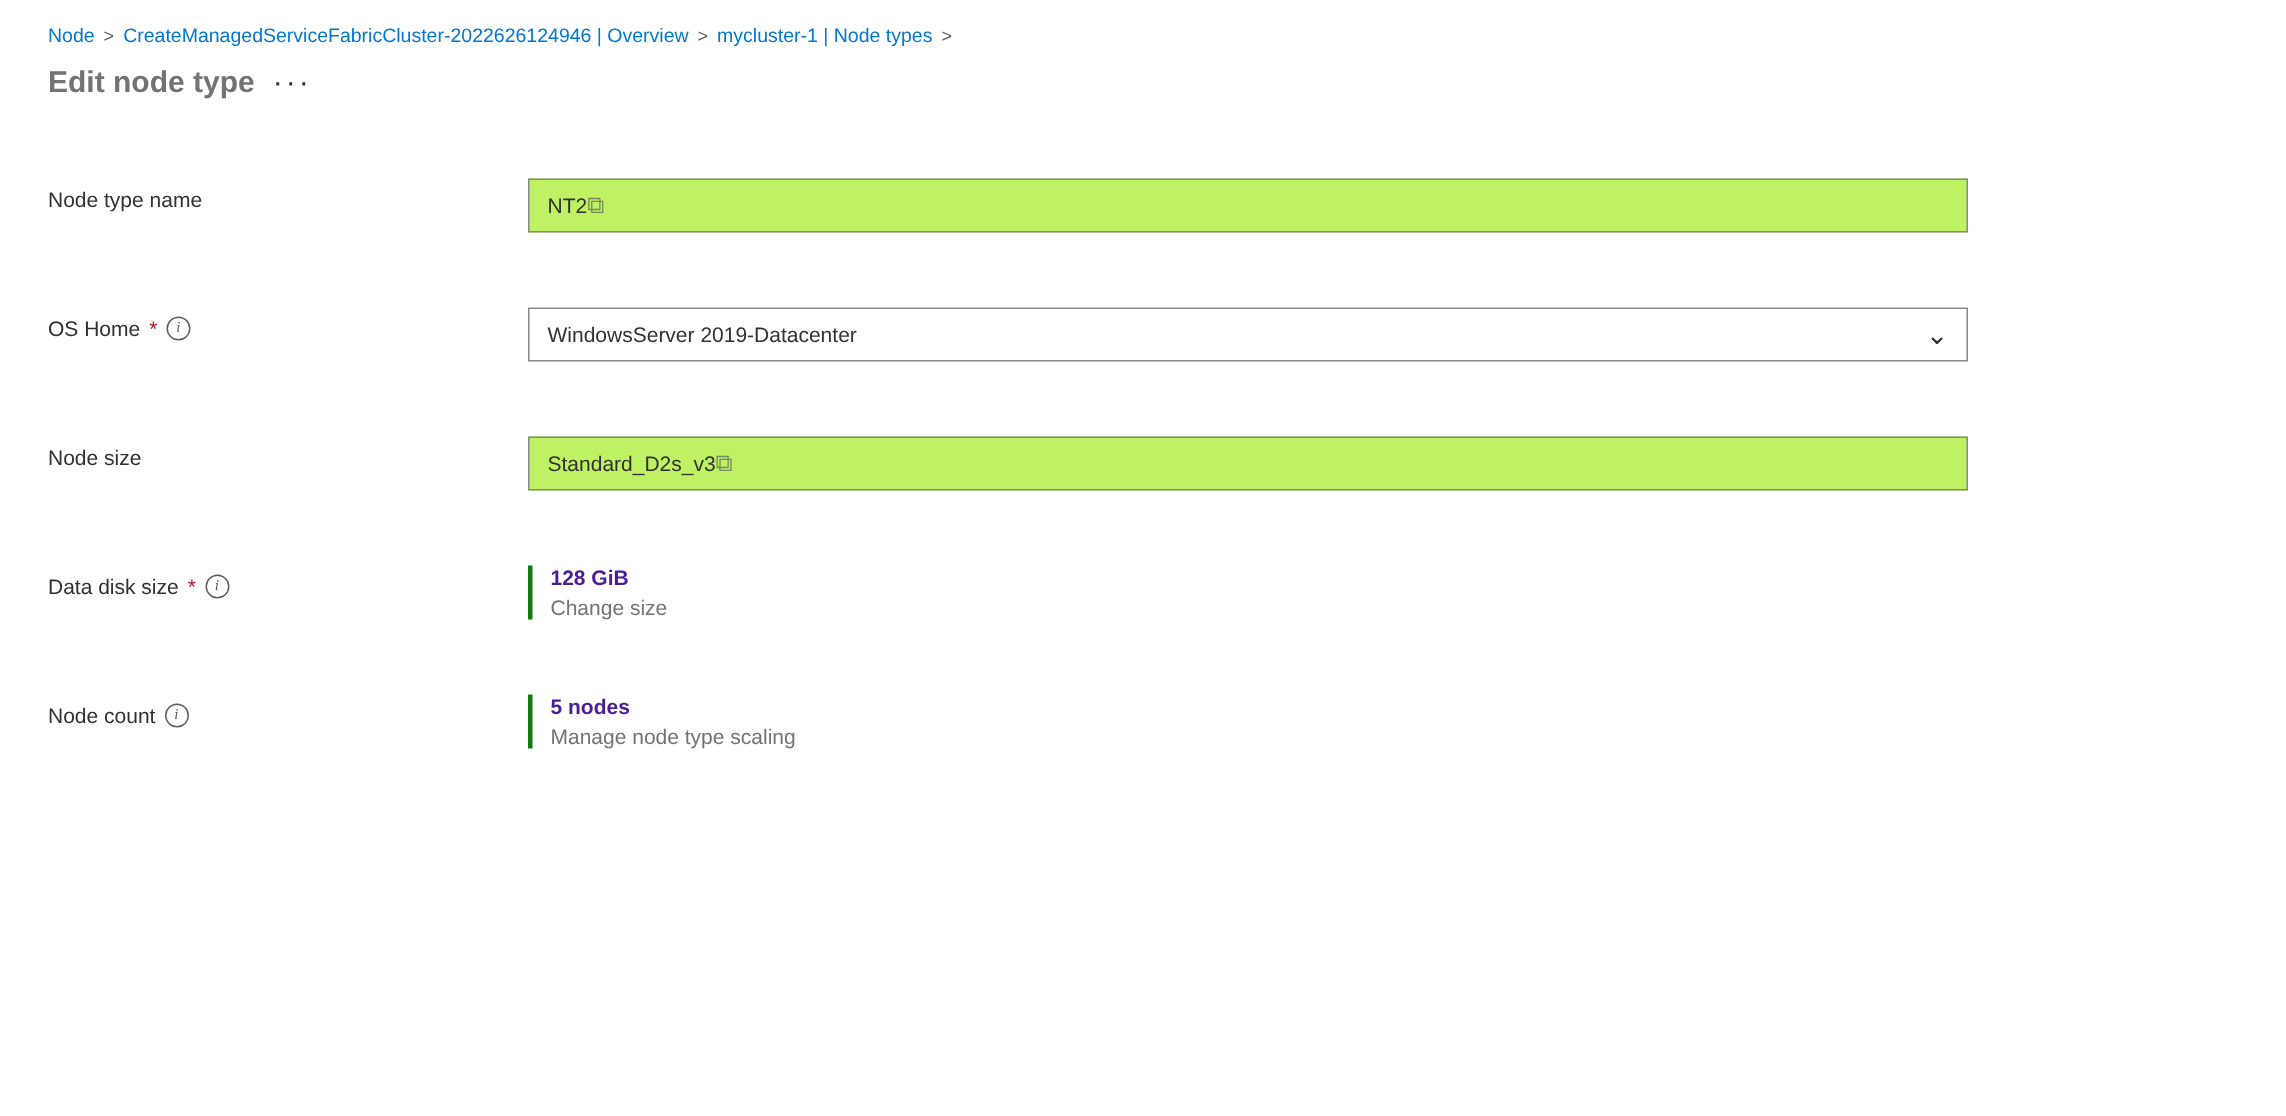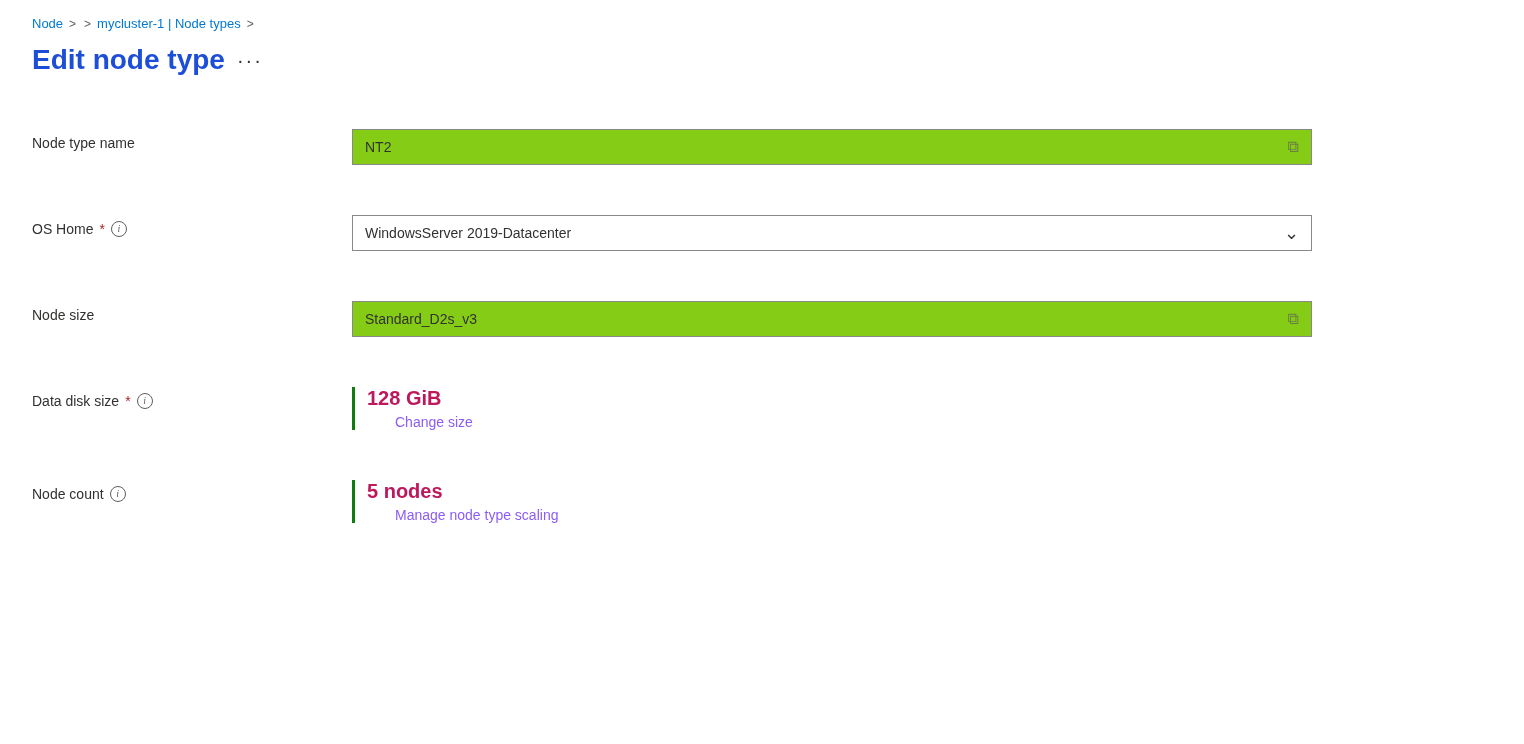--- a/index.html
+++ b/index.html
@@ -44,23 +44,23 @@
     }
 
     .page-title-row {
       display: flex;
       align-items: center;
       gap: 12px;
       margin-bottom: 32px;
     }
 
     .page-title {
-      font-size: 28px;
+      font-size: 20px;
       font-weight: 600;
-      color: #1d4ed8;
+      color: #737373;
       line-height: 1.2;
     }
 
     .more-actions {
       font-size: 20px;
       color: #323130;
       cursor: pointer;
       letter-spacing: 2px;
       line-height: 1;
     }
@@ -119,22 +119,21 @@
     .form-control-col {
       flex: 1;
       display: flex;
       flex-direction: column;
       gap: 4px;
     }
 
     .text-input-readonly {
       display: flex;
       align-items: center;
-      justify-content: space-between;
-      background: #84cc16;
+      background: #bef264;
       border: 1px solid #8a8886;
       padding: 6px 12px;
       height: 36px;
       width: 100%;
       max-width: 960px;
     }
 
     .text-input-value {
       font-size: 14px;
       color: #323130;
@@ -172,46 +171,46 @@
 
     .value-with-left-border {
       border-left: 3px solid #107c10;
       padding-left: 12px;
       display: flex;
       flex-direction: column;
       gap: 4px;
     }
 
     .value-bold {
-      font-size: 20px;
+      font-size: 14px;
       font-weight: 700;
-      color: #be185d;
+      color: #4c1d95;
     }
 
     .value-normal {
       font-size: 14px;
       color: #323130;
     }
 
     .link-text {
       font-size: 14px;
-      color: #8b5cf6;
+      color: #737373;
       cursor: pointer;
       text-decoration: none;
-      margin-left: 28px;
     }
   </style>
 </head>
 <body>
 
 <div class="page-container">
 
   <nav class="breadcrumb">
     <a class="breadcrumb-link">Node</a>
     <span class="breadcrumb-separator">&gt;</span>
+    <a class="breadcrumb-link">CreateManagedServiceFabricCluster-2022626124946 | Overview</a>
     <span class="breadcrumb-separator">&gt;</span>
     <a class="breadcrumb-link">mycluster-1 | Node types</a>
     <span class="breadcrumb-separator">&gt;</span>
   </nav>
 
   <div class="page-title-row">
     <h1 class="page-title">Edit node type</h1>
     <span class="more-actions">···</span>
   </div>
 

